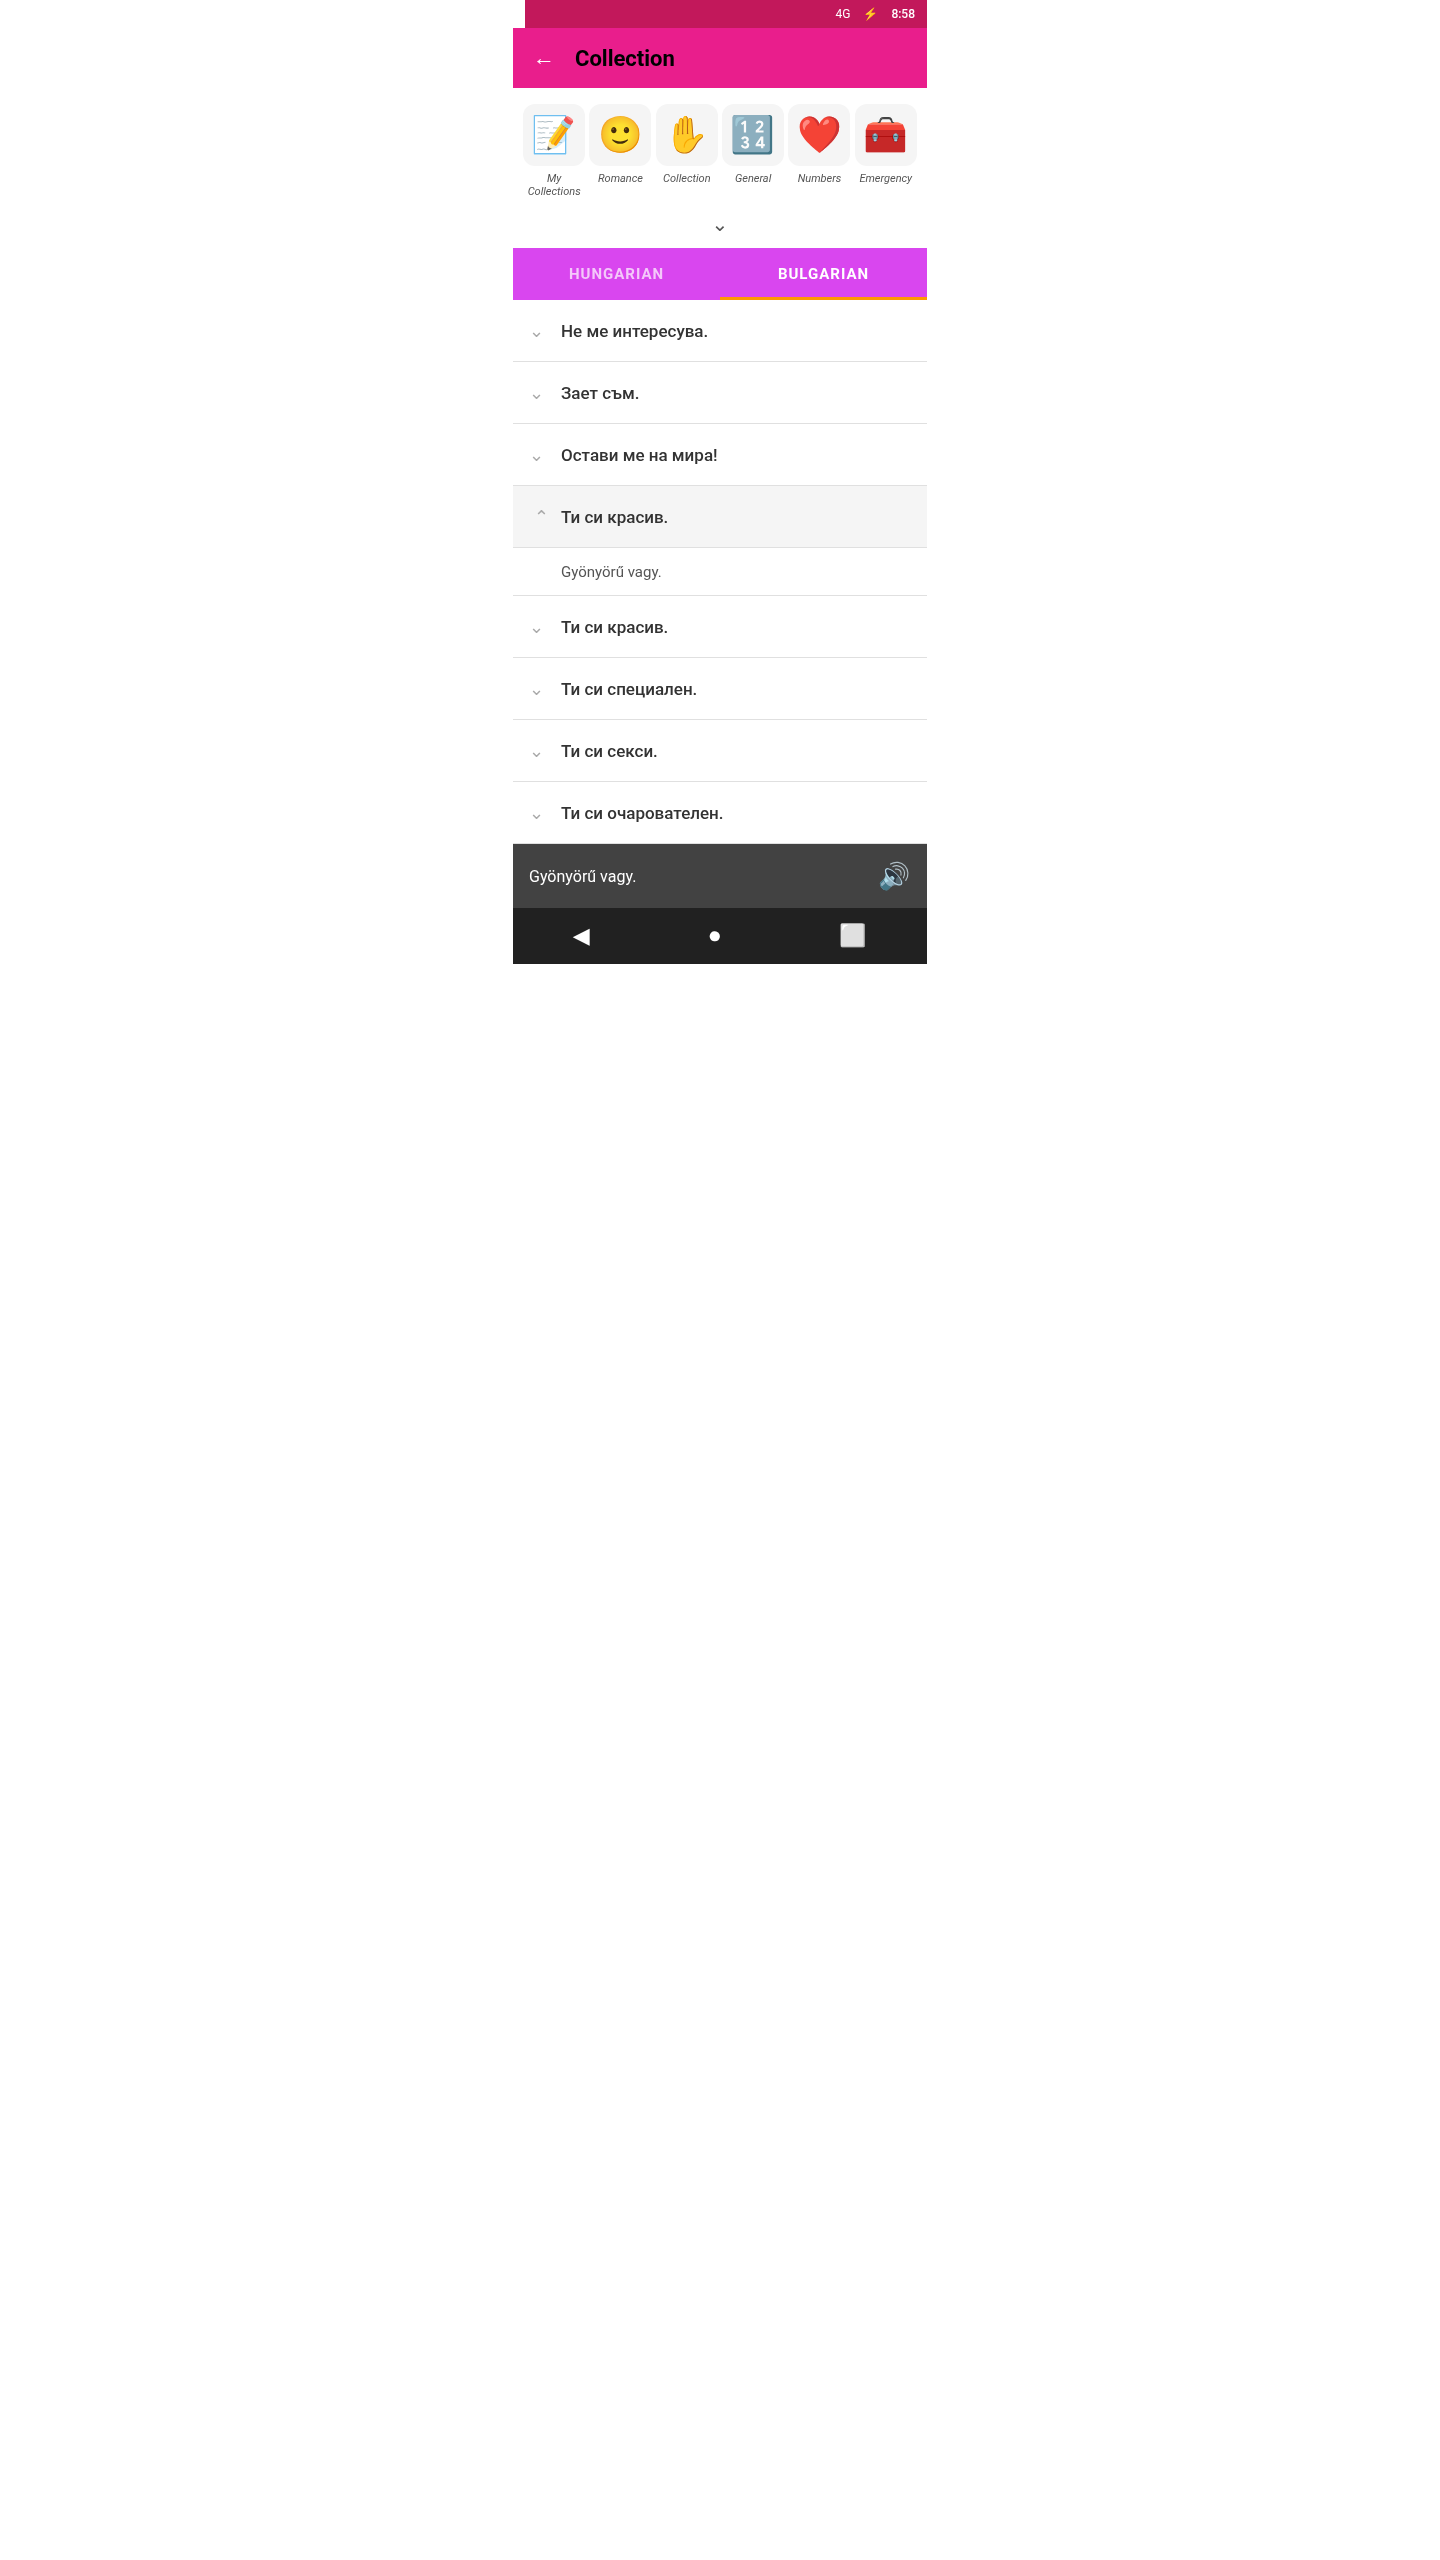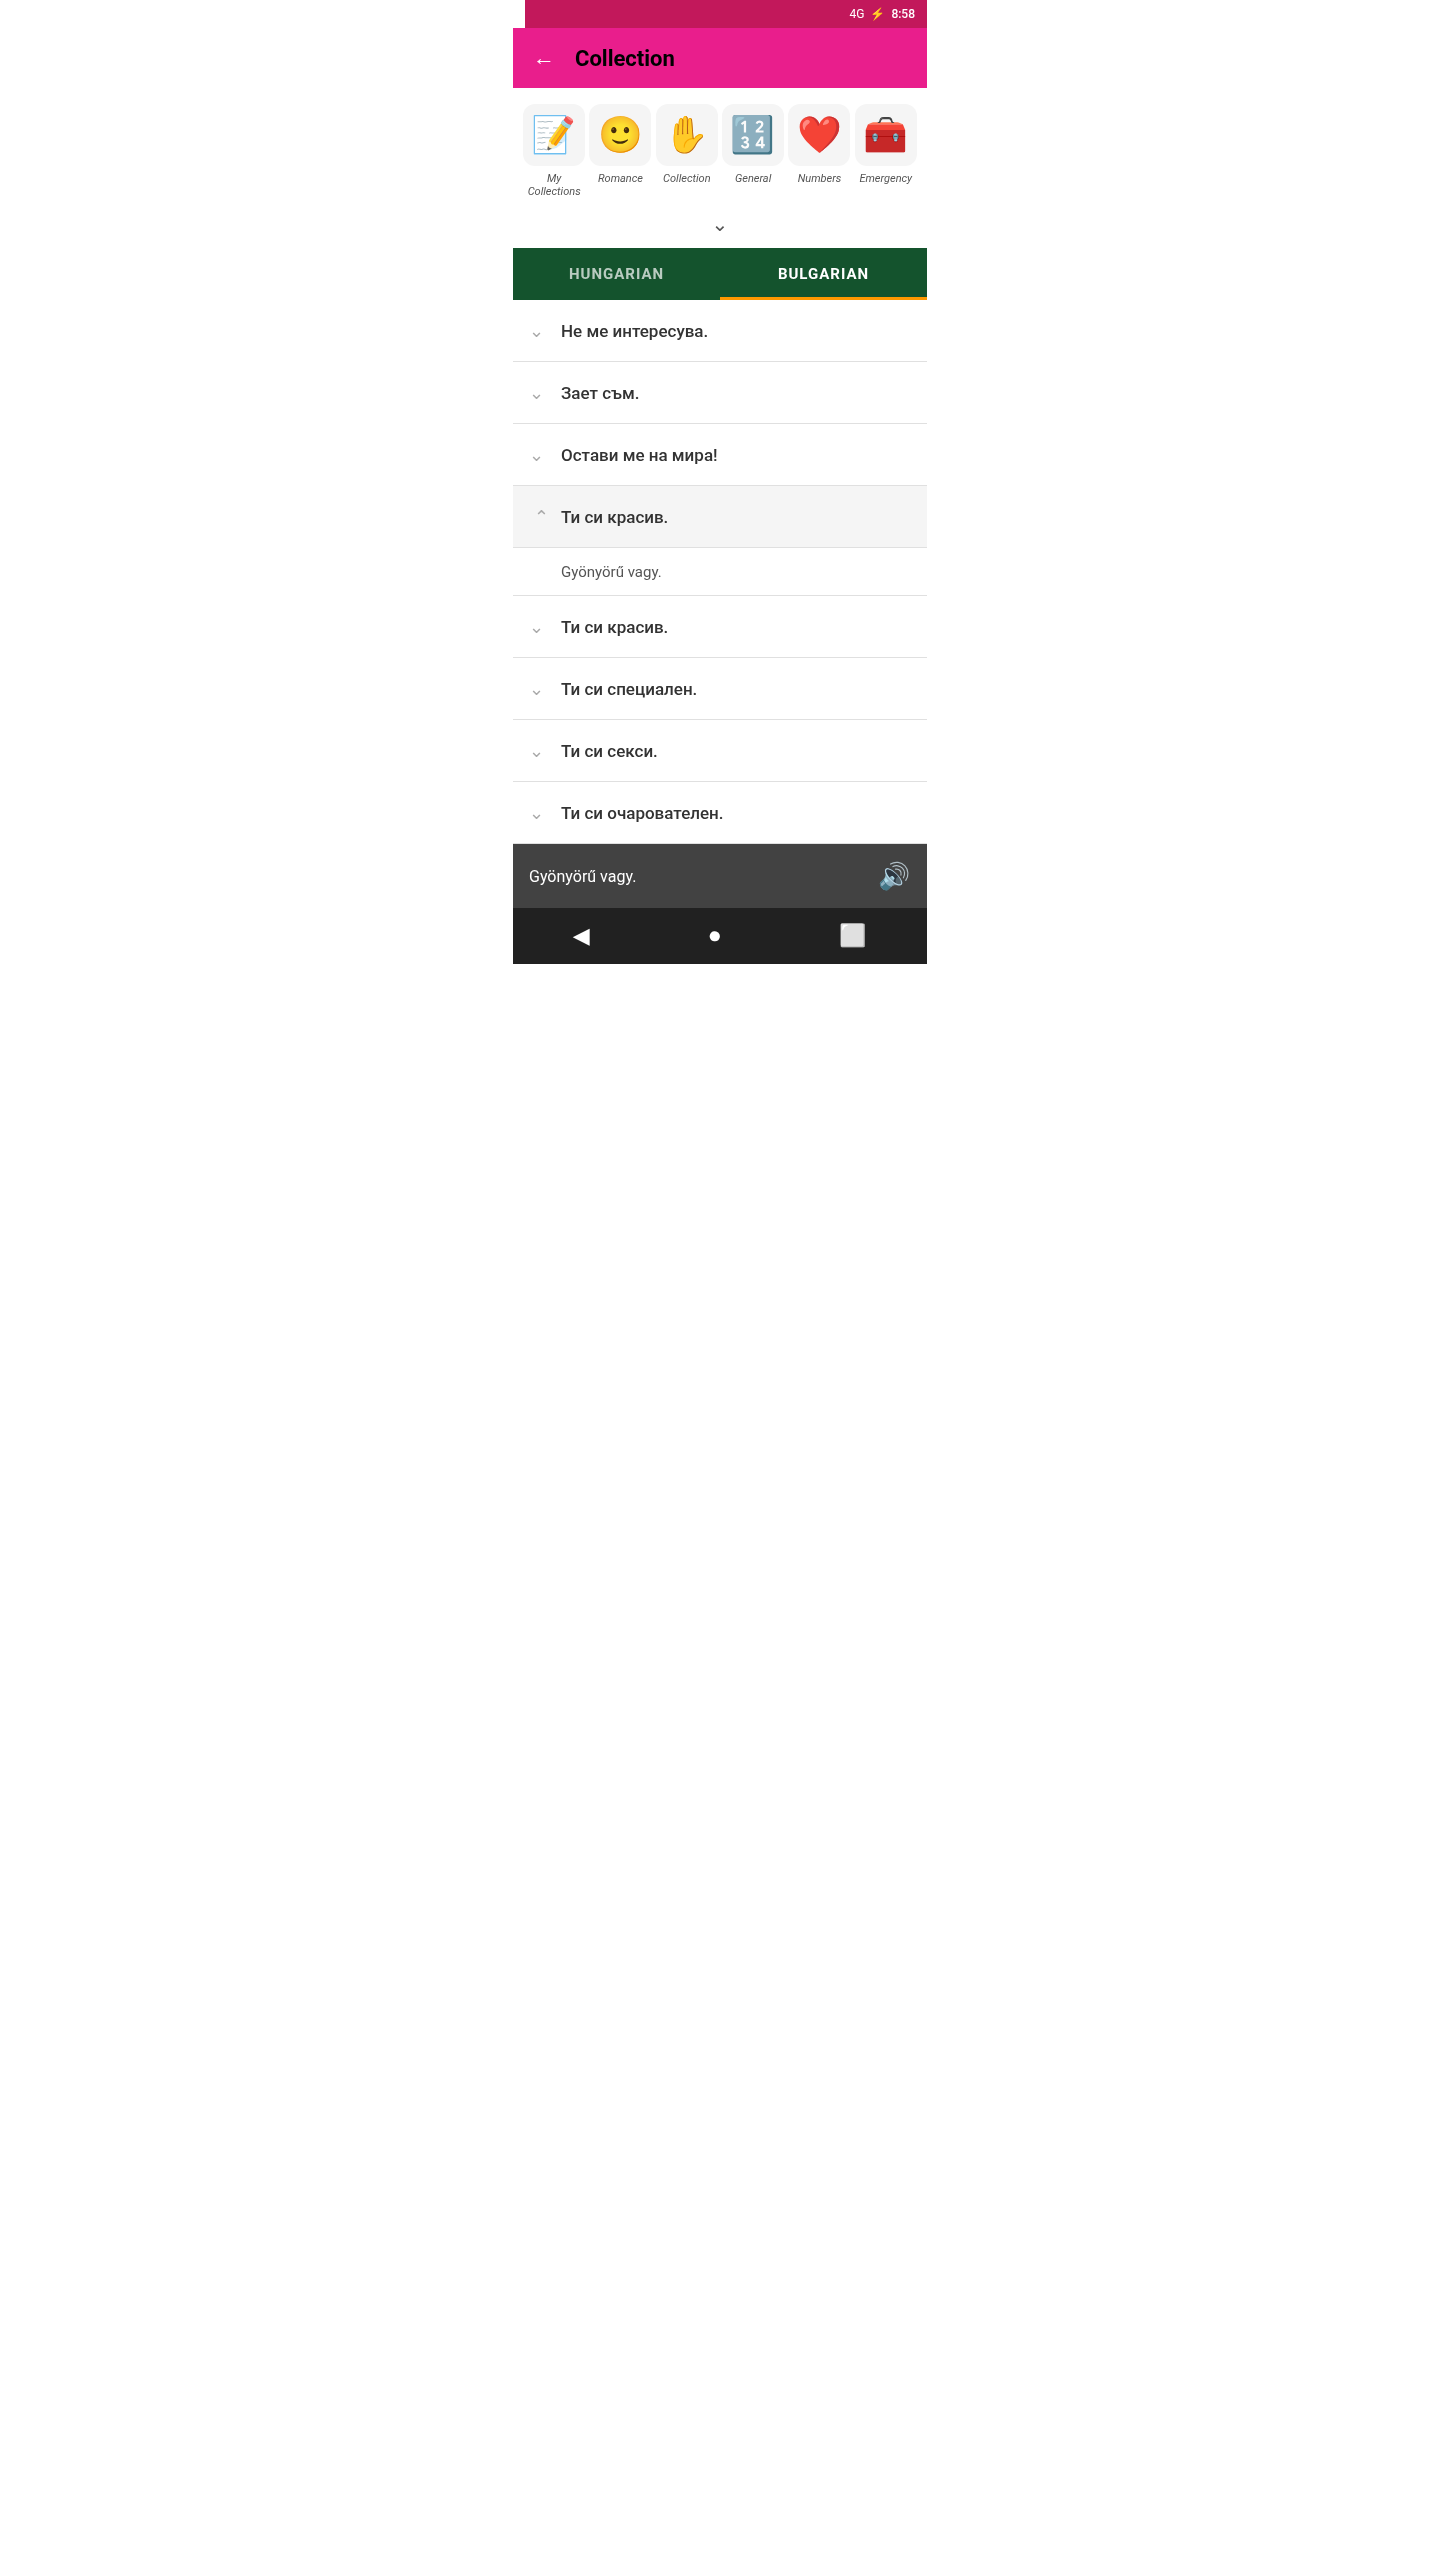--- a/index.html
+++ b/index.html
@@ -16,21 +16,21 @@
     }
 
     
     .status-bar {
       background: #c2185b;
       height: 28px;
       display: flex;
       align-items: center;
       justify-content: flex-end;
       padding: 0 12px;
-      gap: 6px;
+      gap: 13px;
       margin-left: 12px;
     }
     .status-bar-text {
       color: white;
       font-size: 12px;
       font-weight: 500;
     }
     .status-icon {
       color: white;
       font-size: 12px;
@@ -103,21 +103,21 @@
       background: #fff;
     }
     .chevron-down {
       color: #555;
       font-size: 20px;
     }
 
     
     .tab-bar {
       display: flex;
-      background: #14532d;
+      background: #d946ef;
       height: 52px;
     }
     .tab {
       flex: 1;
       display: flex;
       align-items: center;
       justify-content: center;
       cursor: pointer;
       position: relative;
     }

